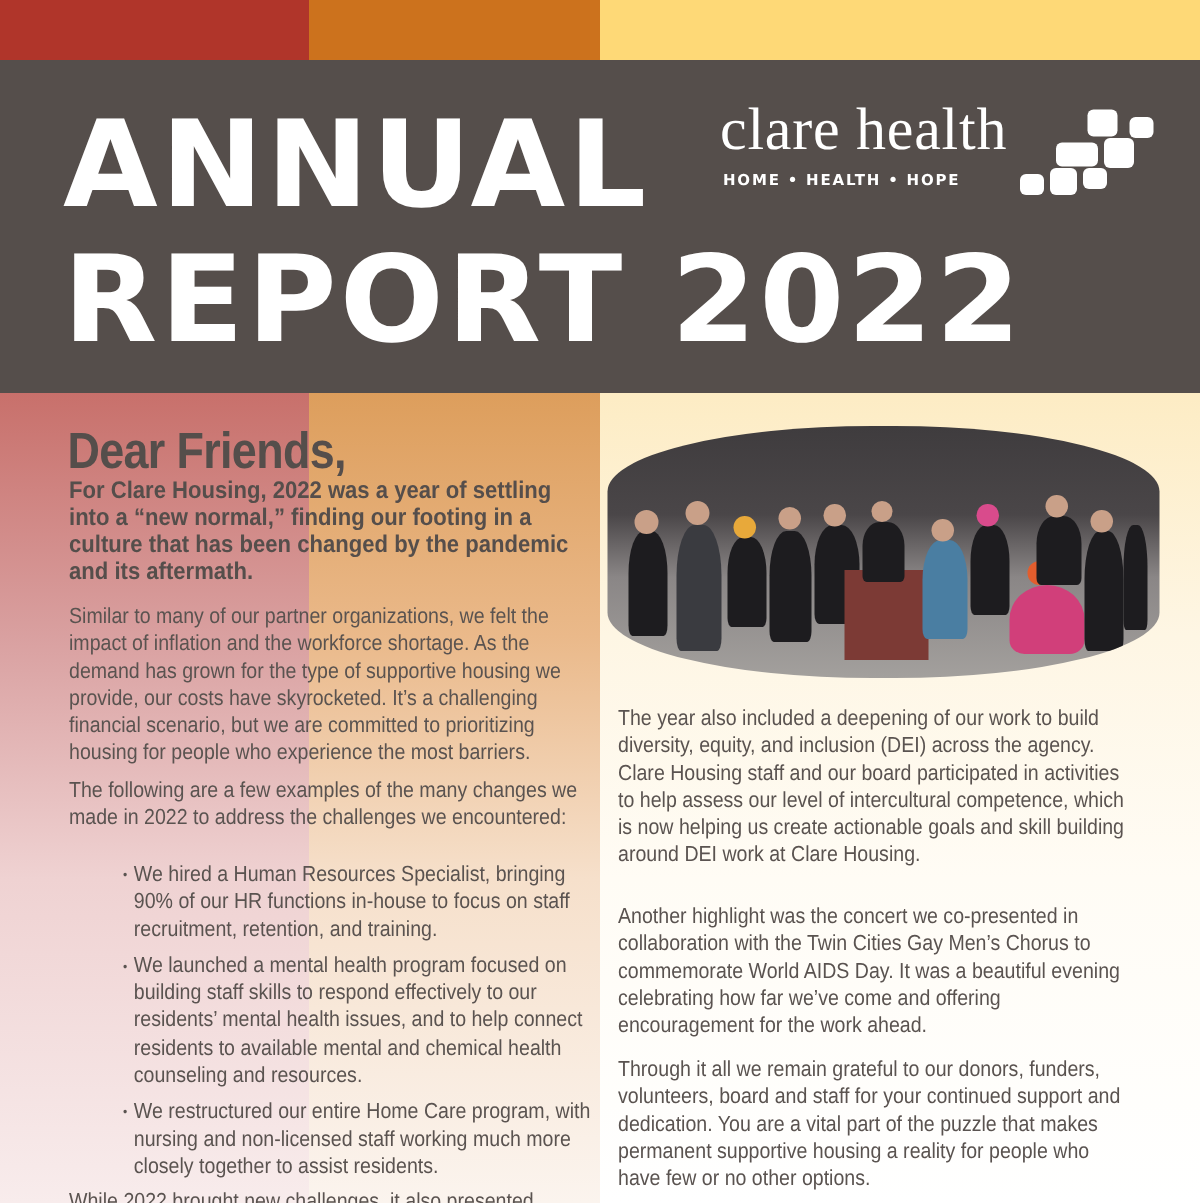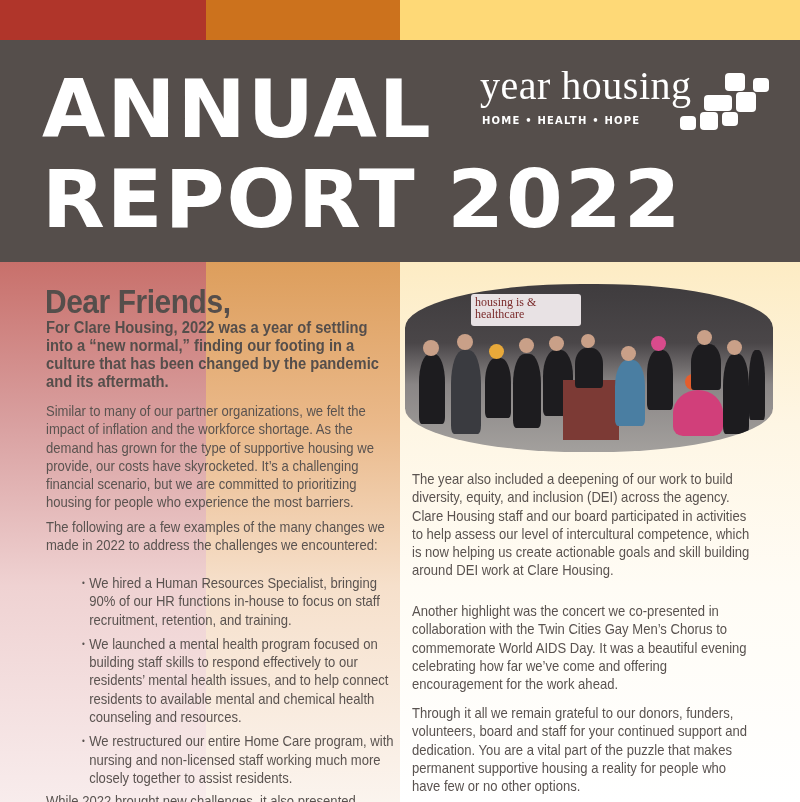--- a/index.html
+++ b/index.html
@@ -62,21 +62,21 @@
   <div class="seg seg-red"></div>
   <div class="seg seg-orange"></div>
   <div class="seg seg-yellow"></div>
 </div>
 
 <div class="header">
   <div class="title l1">ANNUAL</div>
   <div class="title l2">REPORT 2022</div>
 
   <div class="logo">
-    <div class="logo-name">year housing</div>
+    <div class="logo-name">clare health</div>
     <div class="logo-tag">HOME • HEALTH • HOPE</div>
     <div class="blocks">
       <div class="blk" style="left:247px;top:7px;width:20px;height:18px;"></div>
       <div class="blk" style="left:275px;top:12px;width:16px;height:14px;"></div>
       <div class="blk" style="left:226px;top:29px;width:28px;height:16px;"></div>
       <div class="blk" style="left:258px;top:26px;width:20px;height:20px;"></div>
       <div class="blk" style="left:202px;top:50px;width:16px;height:14px;"></div>
       <div class="blk" style="left:222px;top:46px;width:18px;height:18px;"></div>
       <div class="blk" style="left:244px;top:46px;width:16px;height:14px;"></div>
     </div>
@@ -96,23 +96,20 @@
 
   <ul class="bullets para text">
     <li>We hired a Human Resources Specialist, bringing 90% of our HR functions in-house to focus on staff recruitment, retention, and training.</li>
     <li>We launched a mental health program focused on building staff skills to respond effectively to our residents’ mental health issues, and to help connect residents to available mental and chemical health counseling and resources.</li>
     <li>We restructured our entire Home Care program, with nursing and non-licensed staff working much more closely together to assist residents.</li>
   </ul>
 
   <p class="para text left-p3">While 2022 brought new challenges, it also presented</p>
 
   <div class="photo" title="Group photo of Clare Housing staff at a pride event">
-    <div class="photo-banner">
-      <div class="photo-banner-txt">housing is &amp; healthcare</div>
-    </div>
     <div class="crowd">
       <div class="person" style="left:4px;top:40px;width:26px;height:70px;"></div>
       <div class="head" style="left:8px;top:26px;width:16px;height:16px;"></div>
       <div class="person" style="left:36px;top:36px;width:30px;height:84px;background:#3a3b40;"></div>
       <div class="head" style="left:42px;top:20px;width:16px;height:16px;"></div>
       <div class="person" style="left:70px;top:44px;width:26px;height:60px;"></div>
       <div class="head" style="left:74px;top:30px;width:15px;height:15px;background:#e8a93a;"></div>
       <div class="person" style="left:98px;top:40px;width:28px;height:74px;"></div>
       <div class="head" style="left:104px;top:24px;width:15px;height:15px;"></div>
       <div class="person" style="left:128px;top:36px;width:30px;height:66px;"></div>

